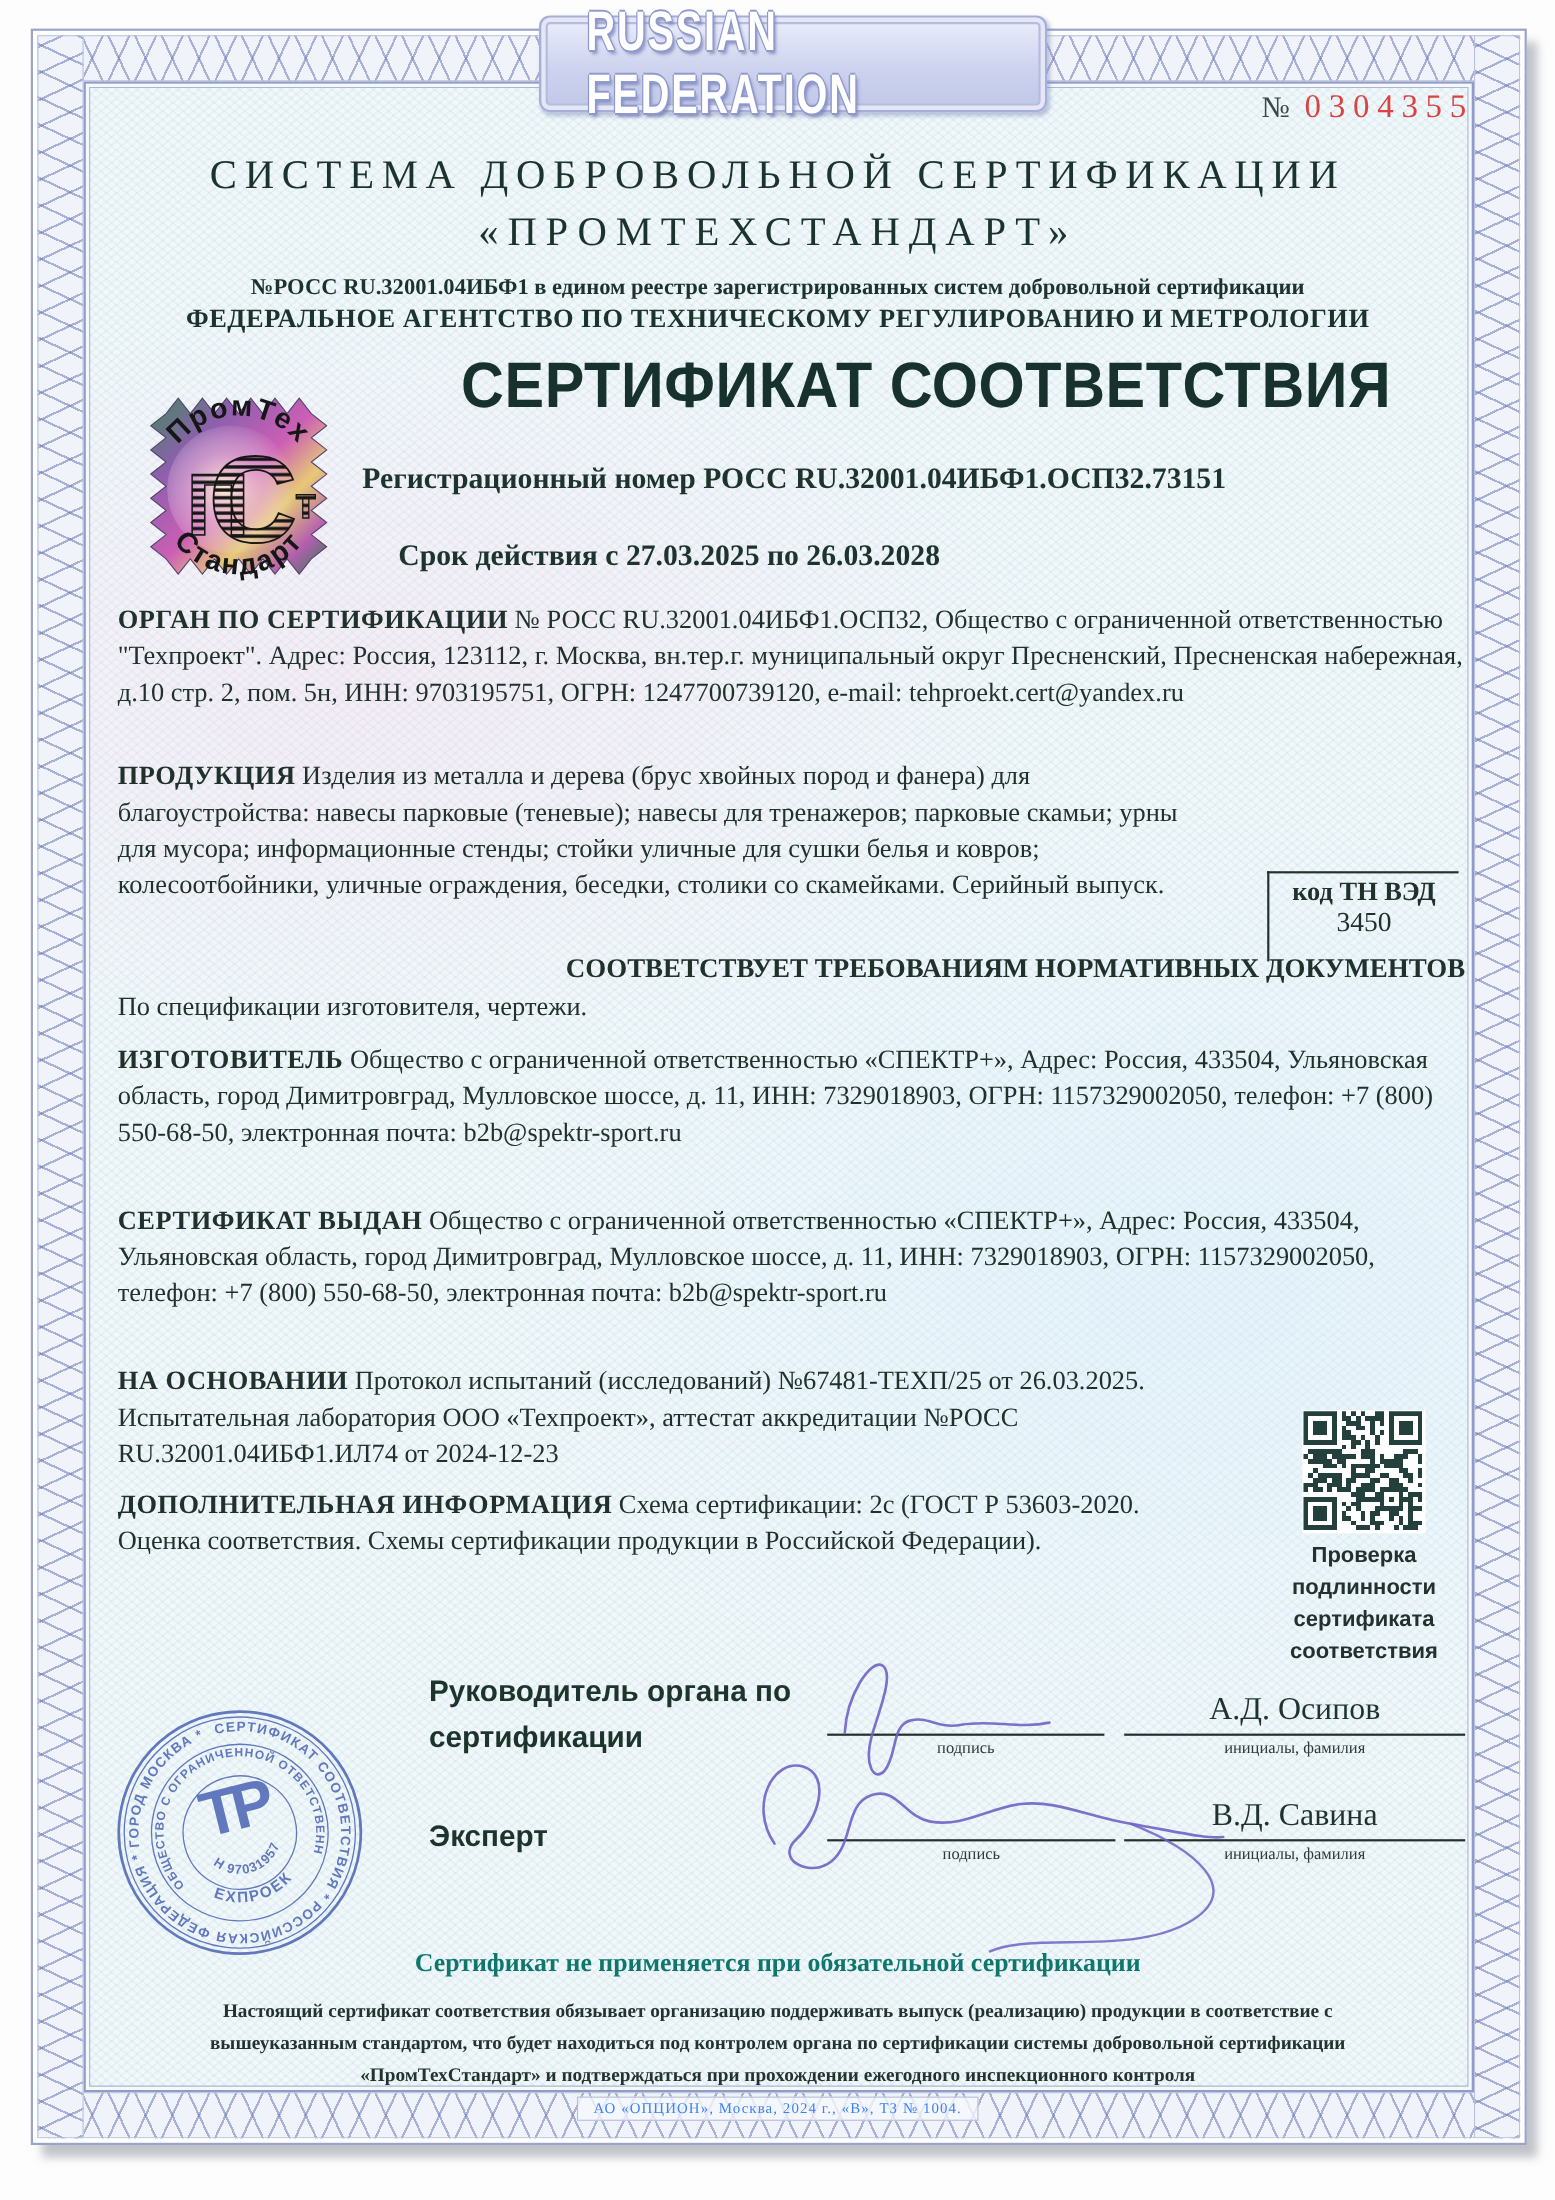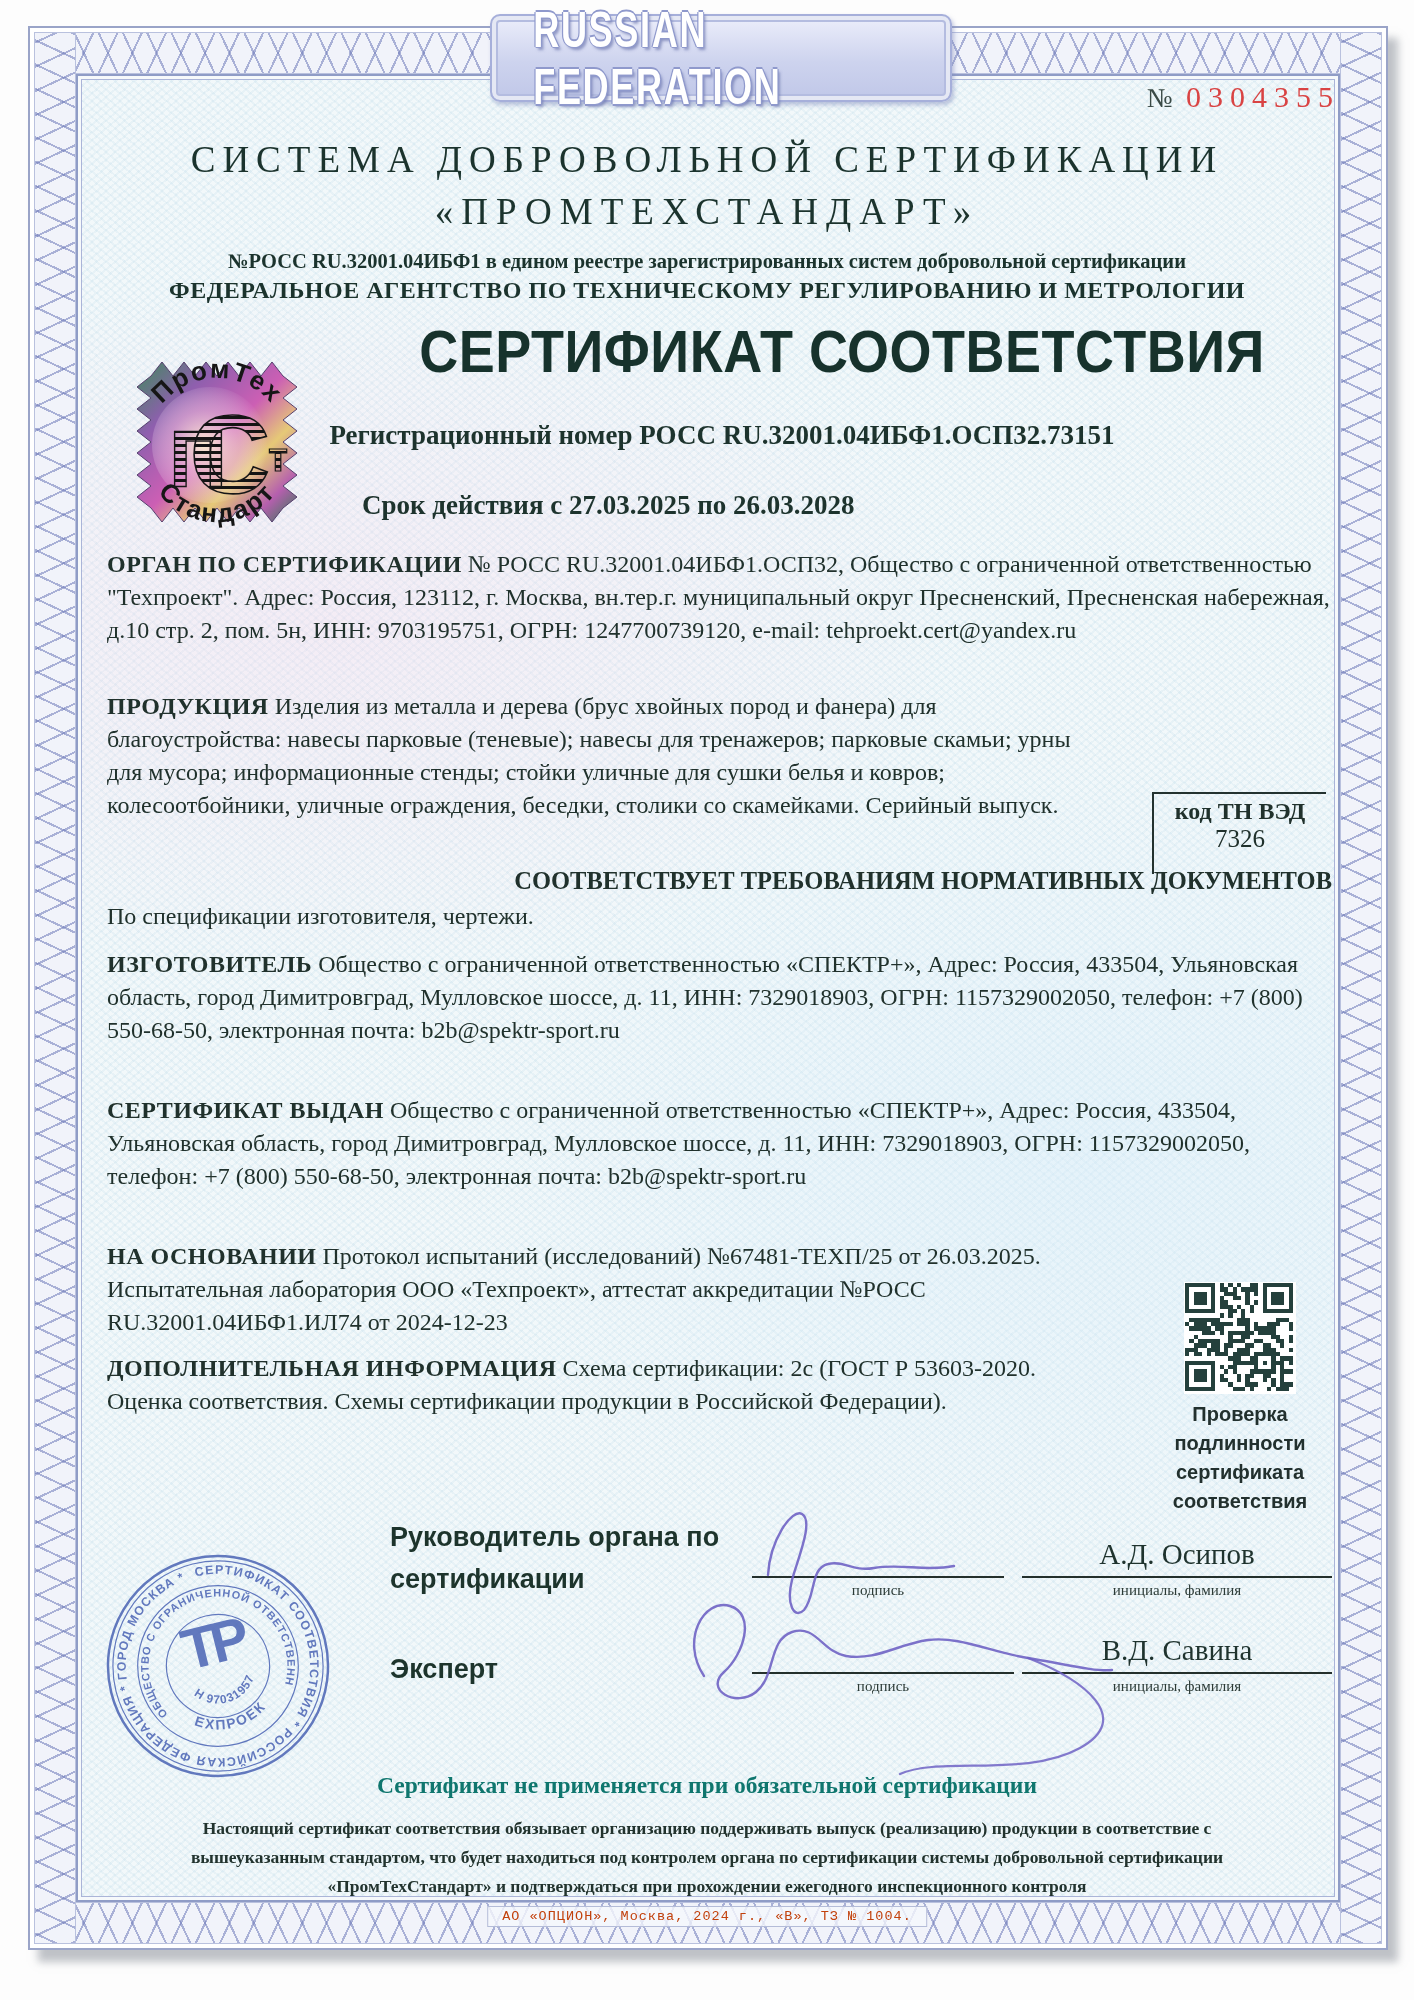--- a/index.html
+++ b/index.html
@@ -71,21 +71,21 @@
         font-size:27px;line-height:42px;color:#1d342c;z-index:6;}
   .role1{top:1516px;}
   .role2{top:1648px;}
   .sline{border-bottom:2px solid #24302c;height:0;z-index:4;}
   .under{font-size:15px;text-align:center;color:#2c3b37;}
   .sig-name{font-size:29px;text-align:center;color:#1f332e;}
   .statement{left:80px;top:1772px;width:1254px;text-align:center;font-weight:bold;font-size:23.5px;color:#0f766e;}
   .fineprint{left:138px;top:1814px;width:1138px;text-align:center;font-weight:bold;
              font-size:17.5px;line-height:29px;color:#22332e;}
   .imprint{left:50%;top:1906px;transform:translateX(-50%);border:1px solid #b4bcd8;padding:2px 14px;
-           font-family:Liberation Mono, monospace;font-size:13.5px;letter-spacing:1px;color:#c2410c;
+           font-family:Liberation Serif, serif;font-size:13.5px;letter-spacing:1px;color:#3b82f6;
            background:rgba(245,247,252,.8);white-space:nowrap;}
   svg text{font-family:"Liberation Sans",sans-serif;}
   .stamp-svg{left:104px;top:1552px;opacity:.85;transform:rotate(-14deg);z-index:5;}
   .sig-svg{z-index:7;}
 </style>
 </head>
 <body>
 
 <div class="canvas">
   <div class="page">
@@ -153,21 +153,21 @@
     <span>№ РОСС RU.32001.04ИБФ1.ОСП32, Общество с ограниченной ответственностью "Техпроект". Адрес: Россия, 123112, г. Москва, вн.тер.г. муниципальный округ Пресненский, Пресненская набережная, д.10 стр. 2, пом. 5н, ИНН: 9703195751, ОГРН: 1247700739120, e-mail: tehproekt.cert@yandex.ru</span>
   </div>
 
   <div class="abs para p-prod">
     <b>ПРОДУКЦИЯ</b>
     <span>Изделия из металла и дерева (брус хвойных пород и фанера) для благоустройства: навесы парковые (теневые); навесы для тренажеров; парковые скамьи; урны для мусора; информационные стенды; стойки уличные для сушки белья и ковров; колесоотбойники, уличные ограждения, беседки, столики со скамейками.  Серийный выпуск.</span>
   </div>
 
   <div class="abs code-box box-tn">
     <div class="cl">код ТН ВЭД</div>
-    <div class="cv">7326</div>
+    <div class="cv">3450</div>
   </div>
 
   <div class="abs para p-sootv-l">СООТВЕТСТВУЕТ ТРЕБОВАНИЯМ НОРМАТИВНЫХ ДОКУМЕНТОВ</div>
   <div class="abs para p-sootv-t">По спецификации изготовителя, чертежи.</div>
 
   <div class="abs para p-izg">
     <b>ИЗГОТОВИТЕЛЬ</b>
     <span>Общество с ограниченной ответственностью «СПЕКТР+», Адрес: Россия, 433504, Ульяновская область, город Димитровград, Мулловское шоссе, д. 11, ИНН: 7329018903, ОГРН: 1157329002050, телефон: +7 (800) 550-68-50, электронная почта: b2b@spektr-sport.ru</span>
   </div>
 

